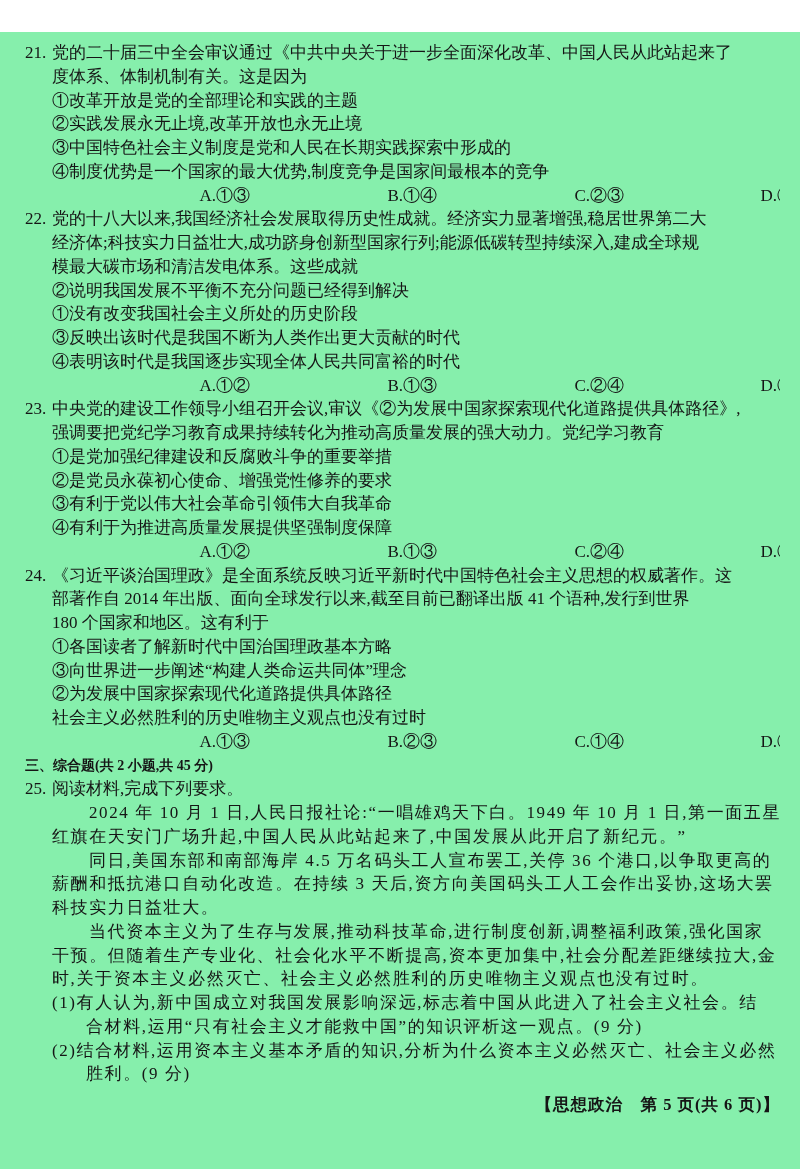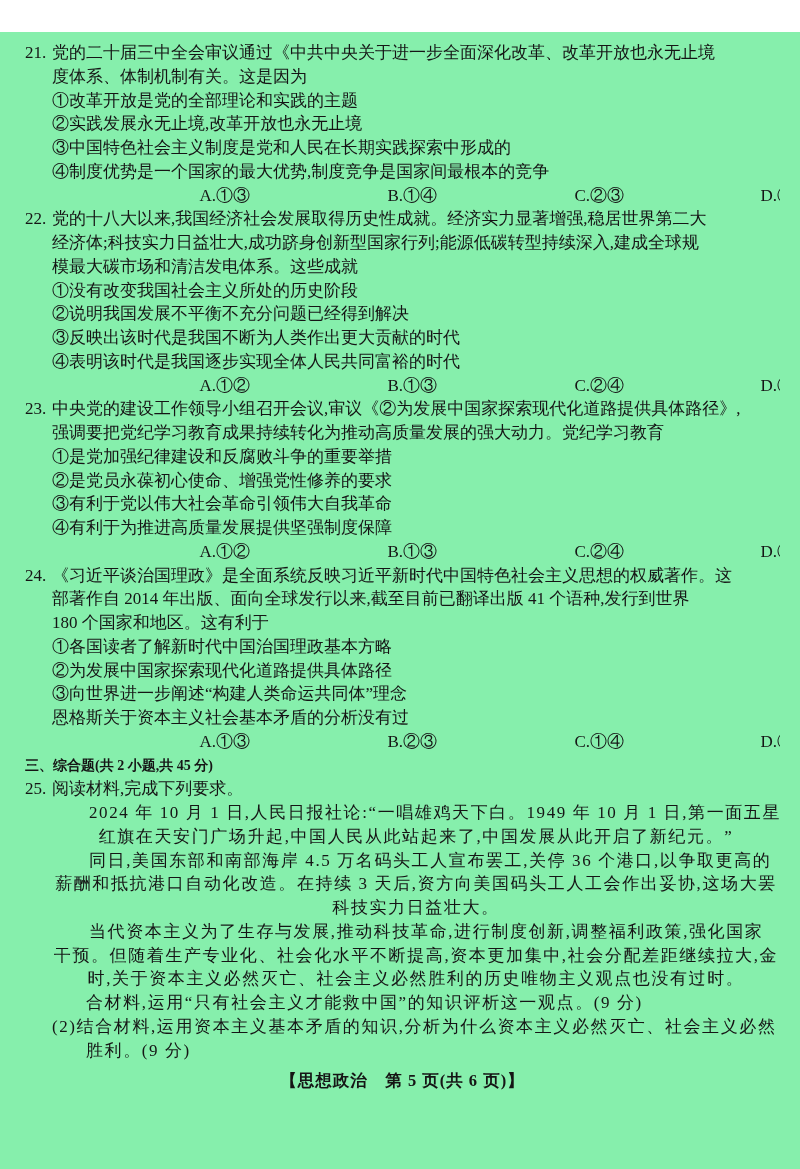--- a/index.html
+++ b/index.html
@@ -20,50 +20,50 @@
   .l-cont{padding-left:27px;}
   
   .l-opts{padding-left:27px;text-align:right;}
   .l-opts .opt{display:inline-block;width:187px;}
   .l-opts .opt:first-child{margin-left:11px;}
   
   .l-sec{font-weight:bold;font-size:14px;}
   
   .mat{letter-spacing:1.6px;}
   .l-para-first{padding-left:64px;}
-  .l-para{padding-left:27px;text-align:center;}
+  .l-para{padding-left:27px;}
   .l-sub-first{padding-left:27px;}
   .l-sub-cont{padding-left:61px;}
   
-  .footer{margin-top:7px;text-align:center;font-weight:bold;font-size:16.5px;letter-spacing:1px;}
+  .footer{margin-top:7px;text-align:right;font-weight:bold;font-size:16.5px;letter-spacing:1px;}
 </style>
 </head>
 <body>
 
 <div class="page">
   <div class="content">
 
     <div>
-      <div class="line l-first"><span class="qnum">21.</span><span>党的二十届三中全会审议通过《中共中央关于进一步全面深化改革、改革开放也永无止境</span></div>
+      <div class="line l-first"><span class="qnum">21.</span><span>党的二十届三中全会审议通过《中共中央关于进一步全面深化改革、中国人民从此站起来了</span></div>
       <div class="line l-cont">度体系、体制机制有关。这是因为</div>
       <div class="line l-cont">①改革开放是党的全部理论和实践的主题</div>
       <div class="line l-cont">②实践发展永无止境,改革开放也永无止境</div>
       <div class="line l-cont">③中国特色社会主义制度是党和人民在长期实践探索中形成的</div>
       <div class="line l-cont">④制度优势是一个国家的最大优势,制度竞争是国家间最根本的竞争</div>
       <div class="line l-opts">
         <span class="opt">A.①③</span><span class="opt">B.①④</span><span class="opt">C.②③</span><span class="opt">D.②④</span>
       </div>
     </div>
 
     <div>
       <div class="line l-first"><span class="qnum">22.</span><span>党的十八大以来,我国经济社会发展取得历史性成就。经济实力显著增强,稳居世界第二大</span></div>
       <div class="line l-cont">经济体;科技实力日益壮大,成功跻身创新型国家行列;能源低碳转型持续深入,建成全球规</div>
       <div class="line l-cont">模最大碳市场和清洁发电体系。这些成就</div>
+      <div class="line l-cont">②说明我国发展不平衡不充分问题已经得到解决</div>
       <div class="line l-cont">①没有改变我国社会主义所处的历史阶段</div>
-      <div class="line l-cont">②说明我国发展不平衡不充分问题已经得到解决</div>
       <div class="line l-cont">③反映出该时代是我国不断为人类作出更大贡献的时代</div>
       <div class="line l-cont">④表明该时代是我国逐步实现全体人民共同富裕的时代</div>
       <div class="line l-opts">
         <span class="opt">A.①②</span><span class="opt">B.①③</span><span class="opt">C.②④</span><span class="opt">D.③④</span>
       </div>
     </div>
 
     <div>
       <div class="line l-first"><span class="qnum">23.</span><span>中央党的建设工作领导小组召开会议,审议《②为发展中国家探索现代化道路提供具体路径》,</span></div>
       <div class="line l-cont">强调要把党纪学习教育成果持续转化为推动高质量发展的强大动力。党纪学习教育</div>
@@ -74,23 +74,23 @@
       <div class="line l-opts">
         <span class="opt">A.①②</span><span class="opt">B.①③</span><span class="opt">C.②④</span><span class="opt">D.③④</span>
       </div>
     </div>
 
     <div>
       <div class="line l-first"><span class="qnum">24.</span><span>《习近平谈治国理政》是全面系统反映习近平新时代中国特色社会主义思想的权威著作。这</span></div>
       <div class="line l-cont">部著作自 2014 年出版、面向全球发行以来,截至目前已翻译出版 41 个语种,发行到世界</div>
       <div class="line l-cont">180 个国家和地区。这有利于</div>
       <div class="line l-cont">①各国读者了解新时代中国治国理政基本方略</div>
+      <div class="line l-cont">③向世界进一步阐述“构建人类命运共同体”理念</div>
       <div class="line l-cont">②为发展中国家探索现代化道路提供具体路径</div>
-      <div class="line l-cont">③向世界进一步阐述“构建人类命运共同体”理念</div>
-      <div class="line l-cont">恩格斯关于资本主义社会基本矛盾的分析没有过</div>
+      <div class="line l-cont">社会主义必然胜利的历史唯物主义观点也没有过时</div>
       <div class="line l-opts">
         <span class="opt">A.①③</span><span class="opt">B.②③</span><span class="opt">C.①④</span><span class="opt">D.②④</span>
       </div>
     </div>
 
     <div class="line l-sec">三、综合题(共 2 小题,共 45 分)</div>
 
     <div>
       <div class="line l-first"><span class="qnum">25.</span><span>阅读材料,完成下列要求。</span></div>
 
@@ -98,20 +98,21 @@
       <div class="line l-para mat">红旗在天安门广场升起,中国人民从此站起来了,中国发展从此开启了新纪元。”</div>
 
       <div class="line l-para-first mat">同日,美国东部和南部海岸 4.5 万名码头工人宣布罢工,关停 36 个港口,以争取更高的</div>
       <div class="line l-para mat">薪酬和抵抗港口自动化改造。在持续 3 天后,资方向美国码头工人工会作出妥协,这场大罢</div>
       <div class="line l-para mat">科技实力日益壮大。</div>
 
       <div class="line l-para-first mat">当代资本主义为了生存与发展,推动科技革命,进行制度创新,调整福利政策,强化国家</div>
       <div class="line l-para mat">干预。但随着生产专业化、社会化水平不断提高,资本更加集中,社会分配差距继续拉大,金</div>
       <div class="line l-para mat">时,关于资本主义必然灭亡、社会主义必然胜利的历史唯物主义观点也没有过时。</div>
 
+      <div class="line l-sub-first mat">(1)有人认为,新中国成立对我国发展影响深远,标志着中国从此进入了社会主义社会。结</div>
       <div class="line l-sub-cont mat">合材料,运用“只有社会主义才能救中国”的知识评析这一观点。(9 分)</div>
       <div class="line l-sub-first mat">(2)结合材料,运用资本主义基本矛盾的知识,分析为什么资本主义必然灭亡、社会主义必然</div>
       <div class="line l-sub-cont mat">胜利。(9 分)</div>
     </div>
 
     <div class="footer">【思想政治　第 5 页(共 6 页)】</div>
 
   </div>
 </div>
 

